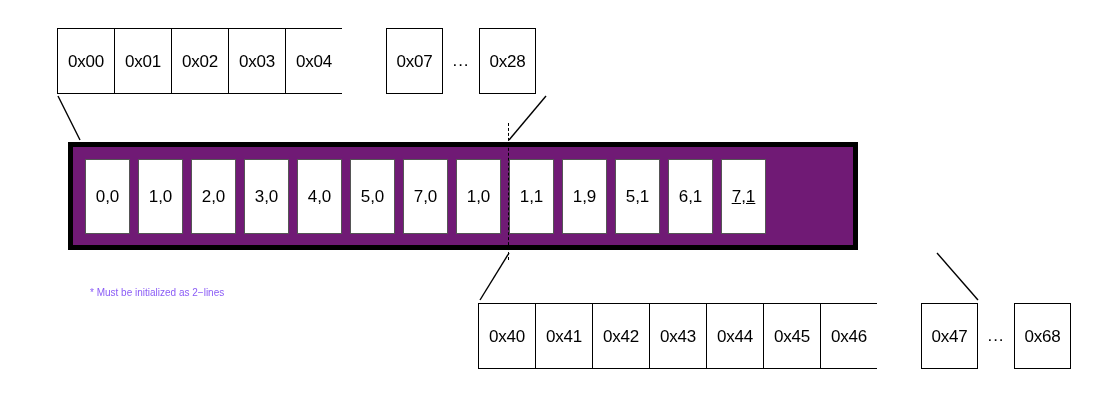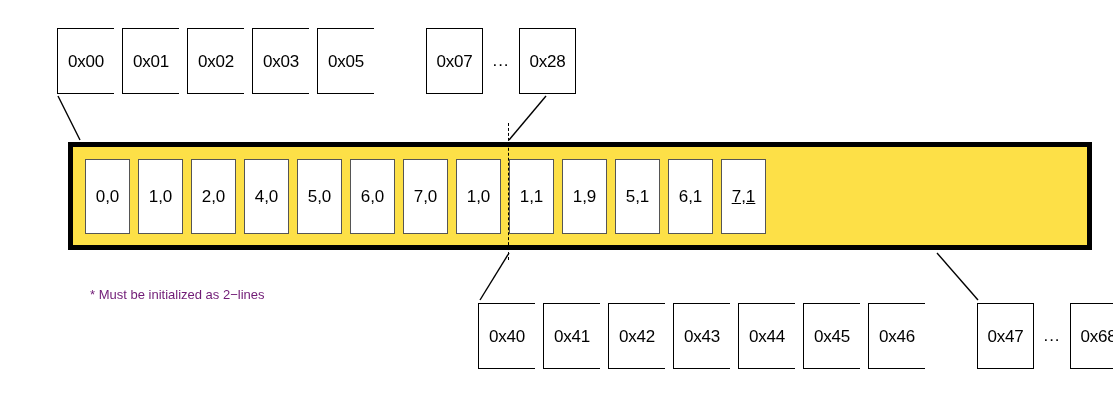--- a/index.html
+++ b/index.html
@@ -28,21 +28,20 @@
   }
 
   
   .addr-row {
     position: absolute;
     display: flex;
     align-items: flex-start;
   }
   .addr-group {
     display: flex;
-    gap: 8px;
   }
   .addr-cell {
     width: 57px;
     height: 66px;
     box-sizing: border-box;
     border: 1px solid #000000;
     border-right-width: 0;
     background: #ffffff;
     display: flex;
     align-items: center;
@@ -71,25 +70,25 @@
   }
 
   #top-row   { left: 57px;  top: 28px; }
   #bottom-row{ left: 478px; top: 303px; }
 
   
   #line-buffer {
     position: absolute;
     left: 68px;
     top: 142px;
-    width: 1024px;
+    width: 790px;
     height: 108px;
     box-sizing: border-box;
     border: 5px solid #000000;
-    background: #fde047;
+    background: #701a75;
     display: flex;
     align-items: center;
     padding: 0 12px;
   }
   .word-cell {
     width: 45px;
     height: 75px;
     box-sizing: border-box;
     border: 1px solid #555555;
     background: #ffffff;
@@ -112,58 +111,58 @@
     width: 0;
     height: 137px;
     border-left: 1px dashed #000000;
   }
 
   
   #footnote {
     position: absolute;
     left: 90px;
     top: 288px;
-    font-size: 13px;
+    font-size: 10px;
     line-height: 1;
     white-space: nowrap;
-    color: #701a75;
+    color: #8b5cf6;
   }
 </style>
 </head>
 <body>
 
 <div id="diagram">
 
   <svg class="connectors" viewBox="0 0 1113 400" xmlns="http://www.w3.org/2000/svg">
     <line x1="58" y1="96" x2="80" y2="140" stroke="#000000" stroke-width="1.4"></line>
     <line x1="546" y1="96" x2="509" y2="140" stroke="#000000" stroke-width="1.4"></line>
     <line x1="509" y1="253" x2="480" y2="300" stroke="#000000" stroke-width="1.4"></line>
     <line x1="937" y1="253" x2="978" y2="300" stroke="#000000" stroke-width="1.4"></line>
   </svg>
 
   <div class="addr-row" id="top-row">
     <div class="addr-group">
       <div class="addr-cell">0x00</div>
       <div class="addr-cell">0x01</div>
       <div class="addr-cell">0x02</div>
       <div class="addr-cell">0x03</div>
-      <div class="addr-cell">0x05</div>
+      <div class="addr-cell">0x04</div>
       <div class="addr-cell">0x07</div>
     </div>
     <div class="addr-ellipsis">...</div>
     <div class="addr-cell solo">0x28</div>
   </div>
 
   <div id="line-buffer">
     <div class="word-cell">0,0</div>
     <div class="word-cell">1,0</div>
     <div class="word-cell">2,0</div>
+    <div class="word-cell">3,0</div>
     <div class="word-cell">4,0</div>
     <div class="word-cell">5,0</div>
-    <div class="word-cell">6,0</div>
     <div class="word-cell">7,0</div>
     <div class="word-cell">1,0</div>
     <div class="word-cell">1,1</div>
     <div class="word-cell">1,9</div>
     <div class="word-cell">5,1</div>
     <div class="word-cell">6,1</div>
     <div class="word-cell">7,1</div>
   </div>
 
   <div id="split-divider"></div>

